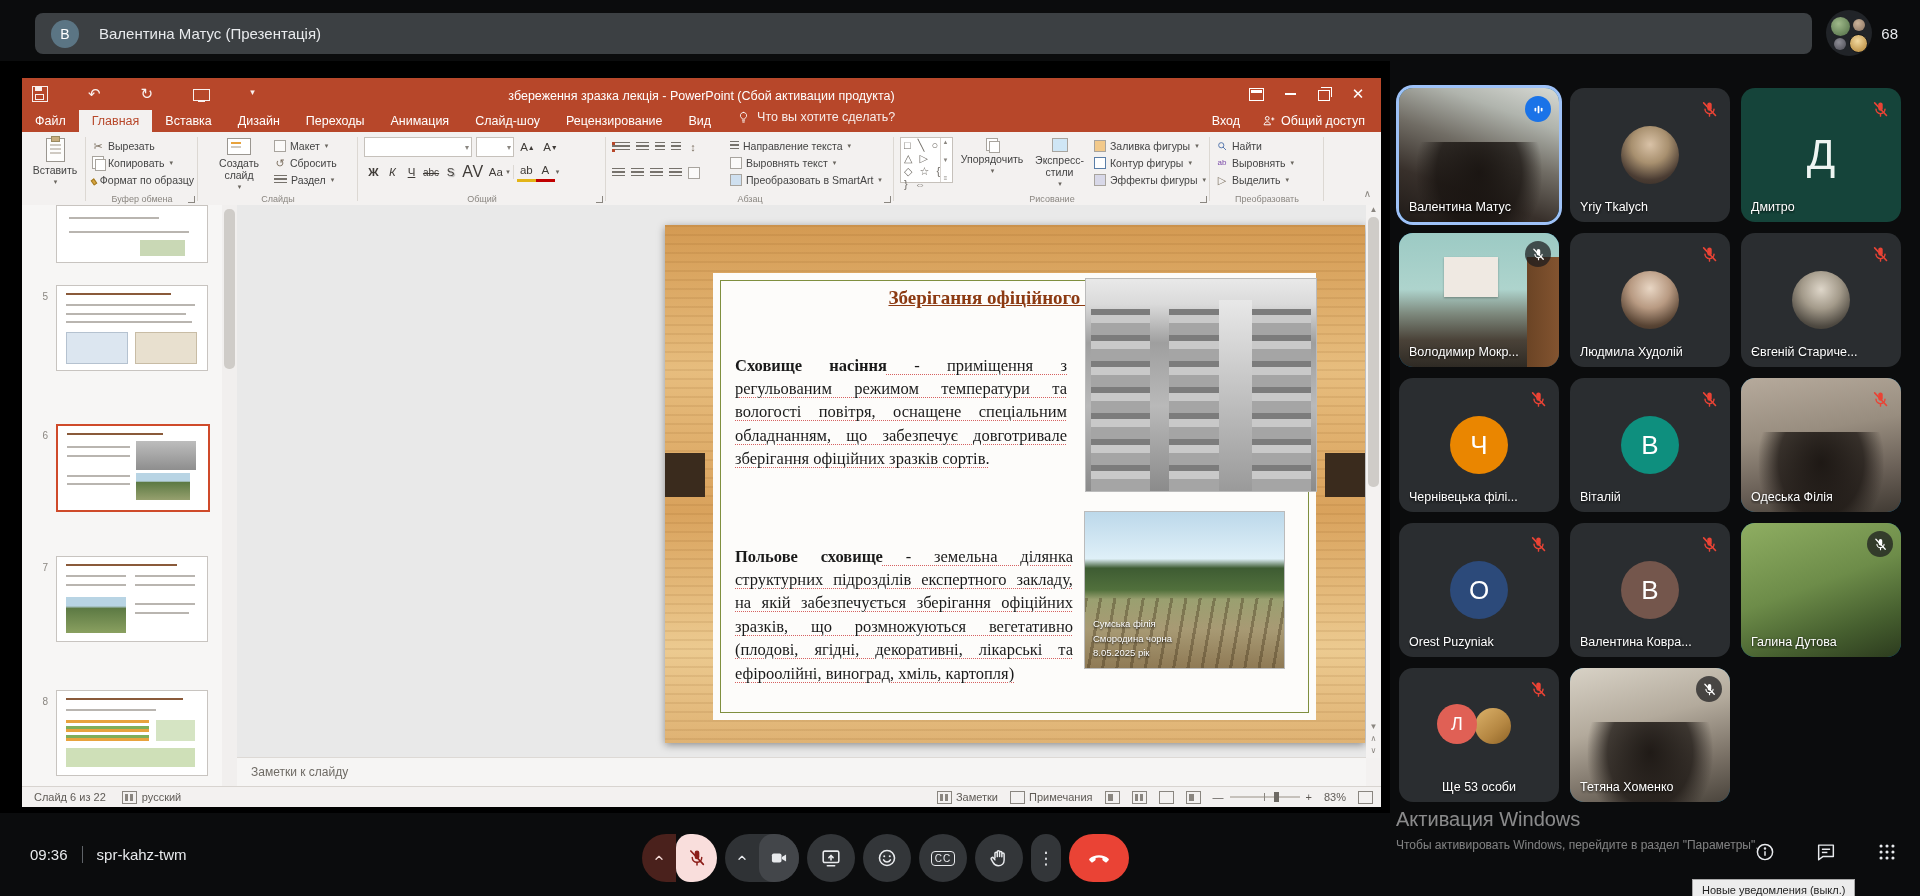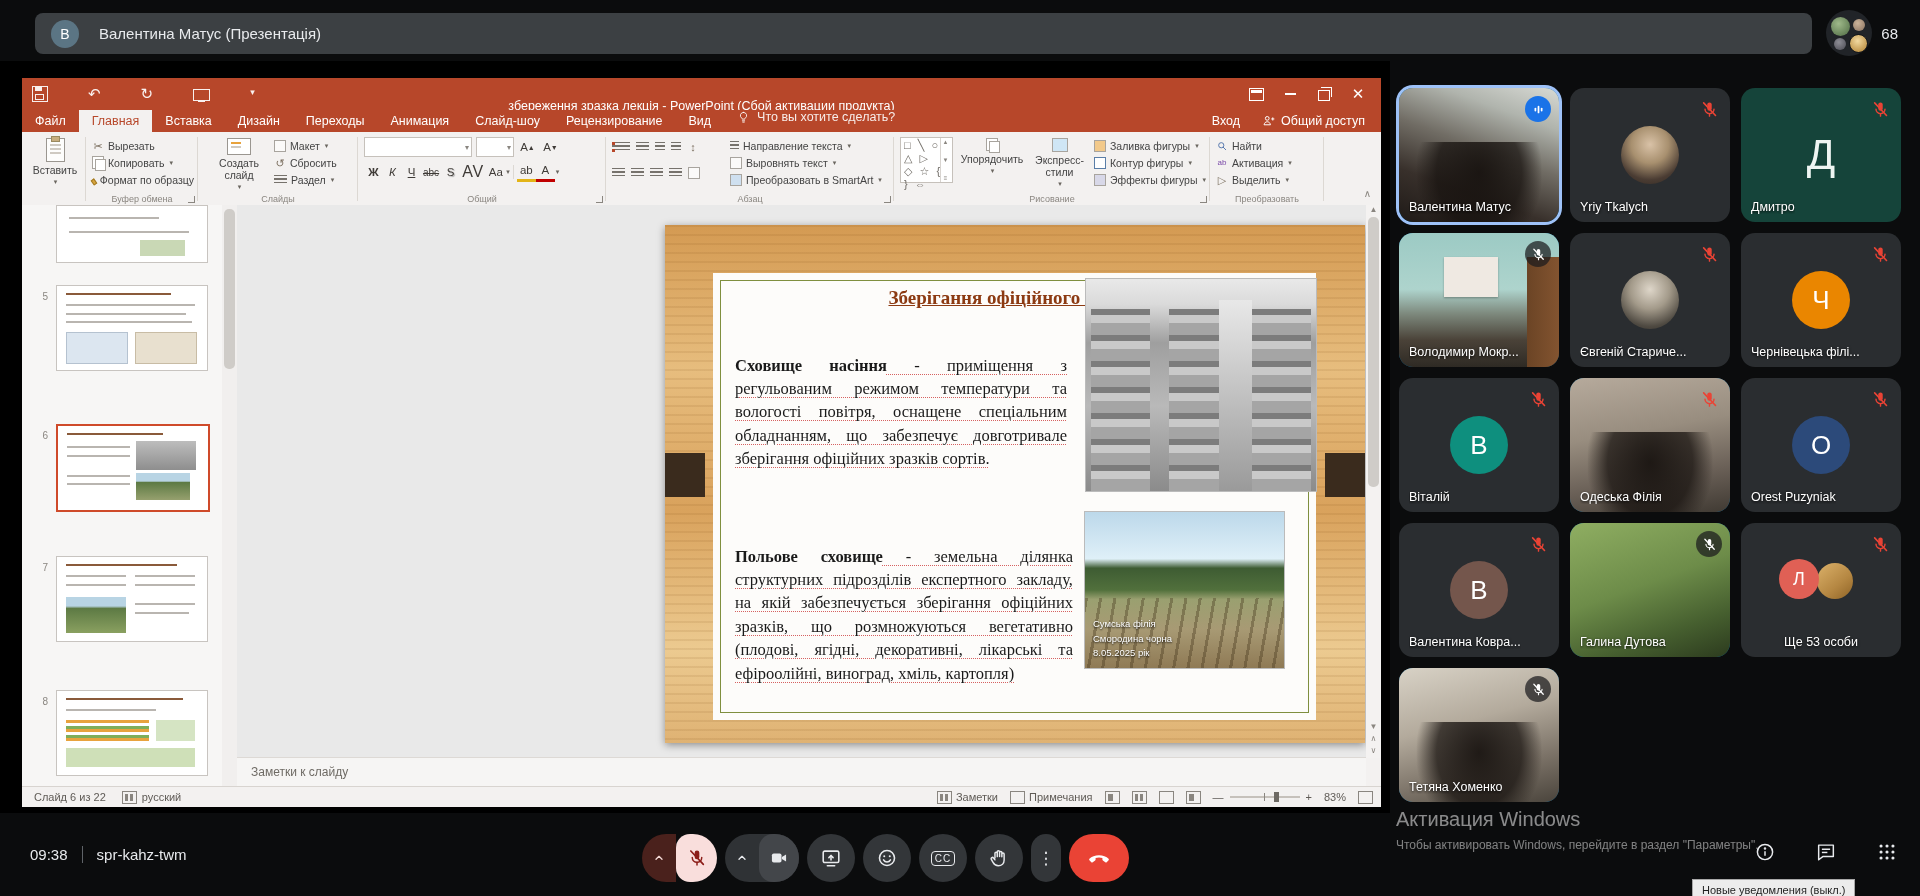--- a/index.html
+++ b/index.html
@@ -26,21 +26,21 @@
   .ppt-titlebar{position:absolute;left:0;top:0;width:100%;height:32px;background:#b7472a;color:#fff;}
   .qat{position:absolute;left:10px;top:0;height:32px;display:flex;align-items:center;gap:40px;}
   .qicon{position:relative;width:14px;height:14px;opacity:.92;}
   .q-save{border:1.5px solid #fff;}
   .q-save::before{content:"";position:absolute;left:2px;top:0;width:7px;height:4px;background:#fff;}
   .q-save::after{content:"";position:absolute;left:2px;bottom:1px;width:7px;height:4px;border:1px solid #fff;}
   .q-char{font-size:15px;line-height:14px;color:#fff;width:auto;}
   .q-show{width:15px;height:10px;border:1.5px solid #fff;margin-top:2px;}
   .q-show::after{content:"";position:absolute;left:4px;top:10px;width:7px;height:1.5px;background:#fff;}
   .q-caret{font-size:9px;color:#fff;width:auto;}
-  .ppt-title{position:absolute;left:0;right:0;top:12px;height:32px;display:flex;align-items:center;justify-content:center;
+  .ppt-title{position:absolute;left:0;right:0;top:2px;height:32px;display:flex;align-items:center;justify-content:center;
              font-size:12.5px;color:#fff;pointer-events:none;}
   .winctl{position:absolute;right:6px;top:0;height:32px;display:flex;align-items:center;}
   .wc{width:34px;height:26px;display:flex;align-items:center;justify-content:center;color:#fff;}
   .wc-ribbonopt{position:relative;width:13px;height:11px;border:1.2px solid #fff;}
   .wc-ribbonopt::after{content:"";position:absolute;left:1px;top:1px;right:1px;height:3px;background:#fff;}
   .wc-min{width:11px;height:1.6px;background:#fff;display:block;}
   .wc-restore{position:relative;width:10px;height:9px;border:1.2px solid #fff;margin-top:2px;}
   .wc-restore::before{content:"";position:absolute;left:2px;top:-4px;width:10px;height:9px;border:1.2px solid #fff;border-bottom:none;border-left:none;}
   .wc-close{font-size:15px;}
   
@@ -483,21 +483,21 @@
         </div>
         <div class="rgroup" style="width:104px">
           <div class="txtbtn">
               <svg width="12" height="12" viewBox="0 0 24 24" style="color:#4a6ea8">
                 <use href="#ic-search"></use>
               </svg>
               <span>Найти</span>
             </div>
           <div class="txtbtn">
               <span class="mi" style="color:#7a4aa8;font-size:8px">ab</span>
-              <span>Активация</span>
+              <span>Выровнять</span>
               <span class="caret">▾</span>
             </div>
           <div class="txtbtn">
               <span class="mi">▷</span>
               <span>Выделить</span>
               <span class="caret">▾</span>
             </div>
           <div class="rlabel">Преобразовать</div>
         </div>
         <span class="collapse">∧</span>
@@ -668,20 +668,29 @@
         <span class="furn"></span>
       </div>
       <div class="badge darkmic">
           <svg width="15" height="15" viewBox="0 0 24 24">
             <use href="#ic-mic-off"></use>
           </svg>
         </div>
       <div class="tname">Володимир Мокр...</div>
     </div>
 
+    <div class="tile" style="background: rgb(42, 45, 48);">
+      <div class="avatar" style="background: radial-gradient(circle at 50% 30%, rgb(232, 214, 196) 0%, rgb(184, 154, 130) 40%, rgb(88, 68, 52) 75%, rgb(51, 40, 34) 100%);"></div>
+      <div class="badge redmic">
+          <svg width="19" height="19" viewBox="0 0 24 24">
+            <use href="#ic-mic-off"></use>
+          </svg>
+        </div>
+      <div class="tname">Людмила Худолій</div>
+    </div>
 
     <div class="tile" style="background: rgb(42, 45, 48);">
       <div class="avatar" style="background: radial-gradient(circle at 50% 32%, rgb(222, 214, 201) 0%, rgb(163, 154, 138) 40%, rgb(79, 74, 66) 75%, rgb(47, 44, 39) 100%);"></div>
       <div class="badge redmic">
           <svg width="19" height="19" viewBox="0 0 24 24">
             <use href="#ic-mic-off"></use>
           </svg>
         </div>
       <div class="tname">Євгеній Стариче...</div>
     </div>
@@ -764,21 +773,21 @@
           <svg width="15" height="15" viewBox="0 0 24 24">
             <use href="#ic-mic-off"></use>
           </svg>
         </div>
       <div class="tname">Тетяна Хоменко</div>
     </div>
   </div>
 
   <div class="bbar">
     <div class="bb-left">
-      <span>09:38</span>
+      <span>09:36</span>
       <span class="bb-sep"></span>
       <span>spr-kahz-twm</span>
     </div>
 
     <div class="controls">
       <div class="split mic-split">
         <span class="seg-chev">
             <svg width="16" height="16" viewBox="0 0 24 24">
               <use href="#ic-chev"></use>
             </svg>

